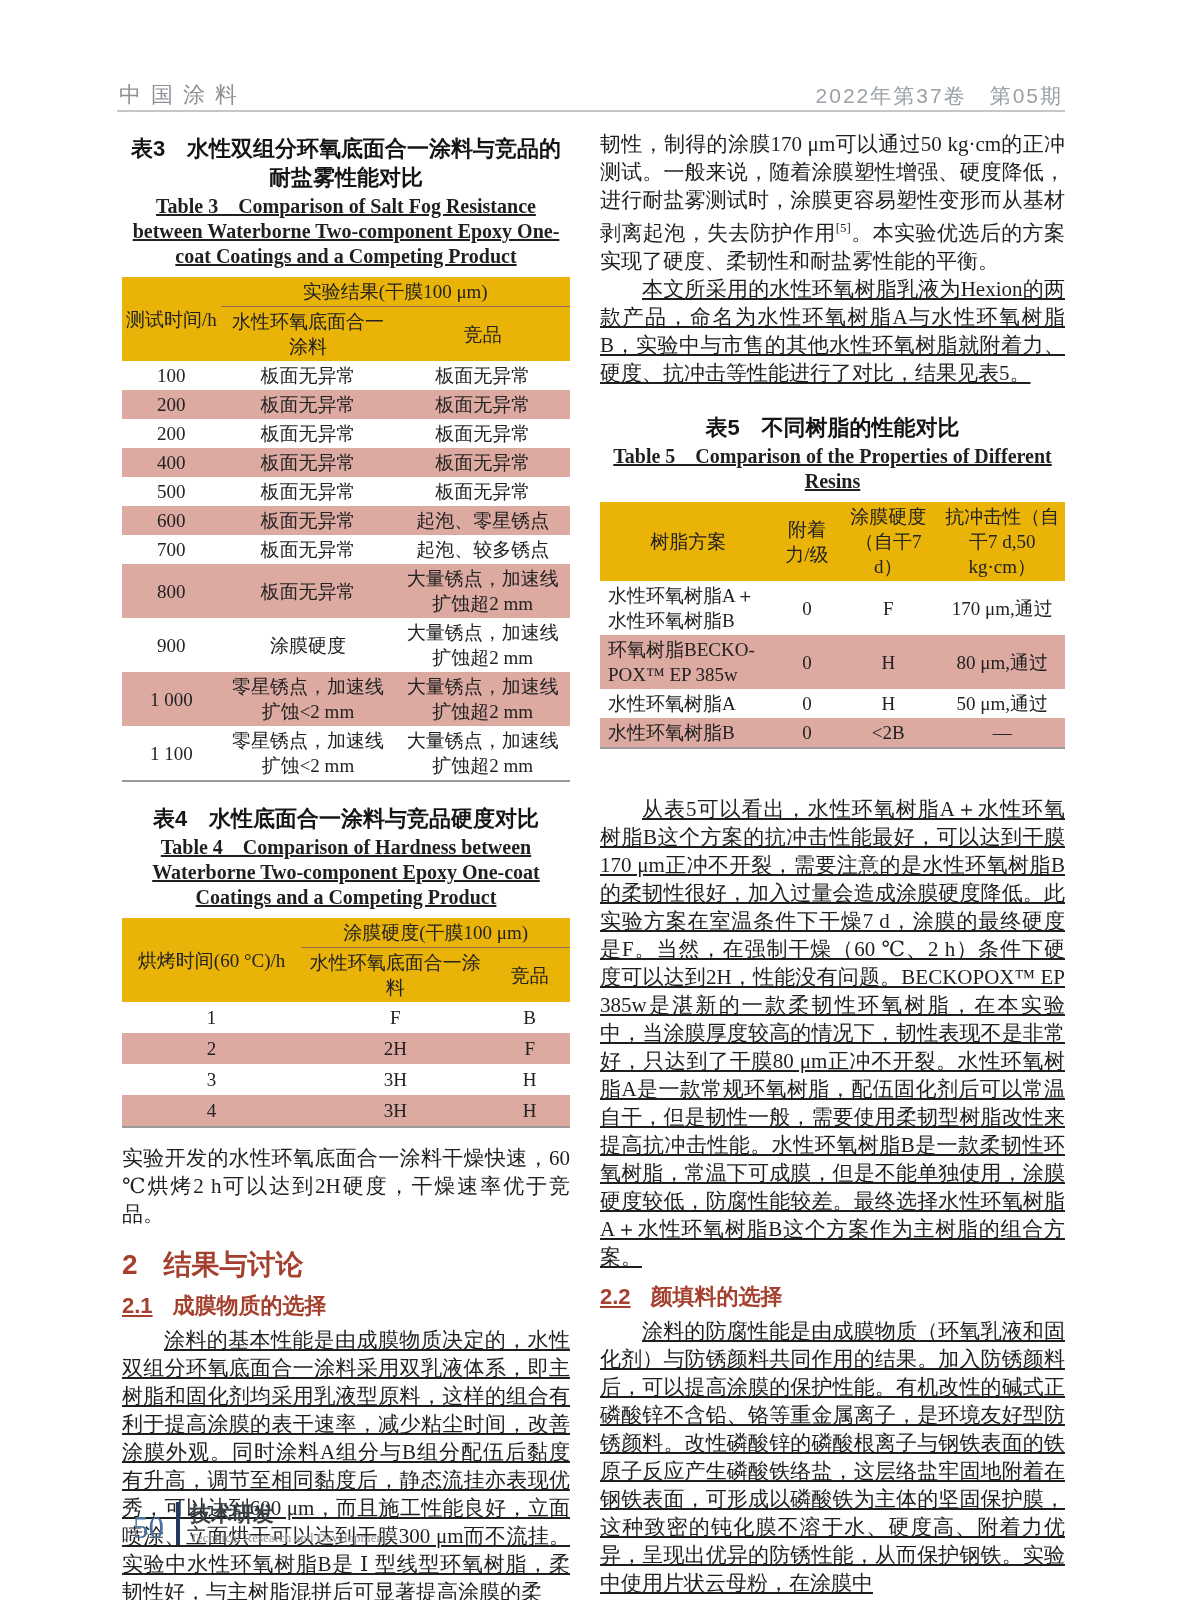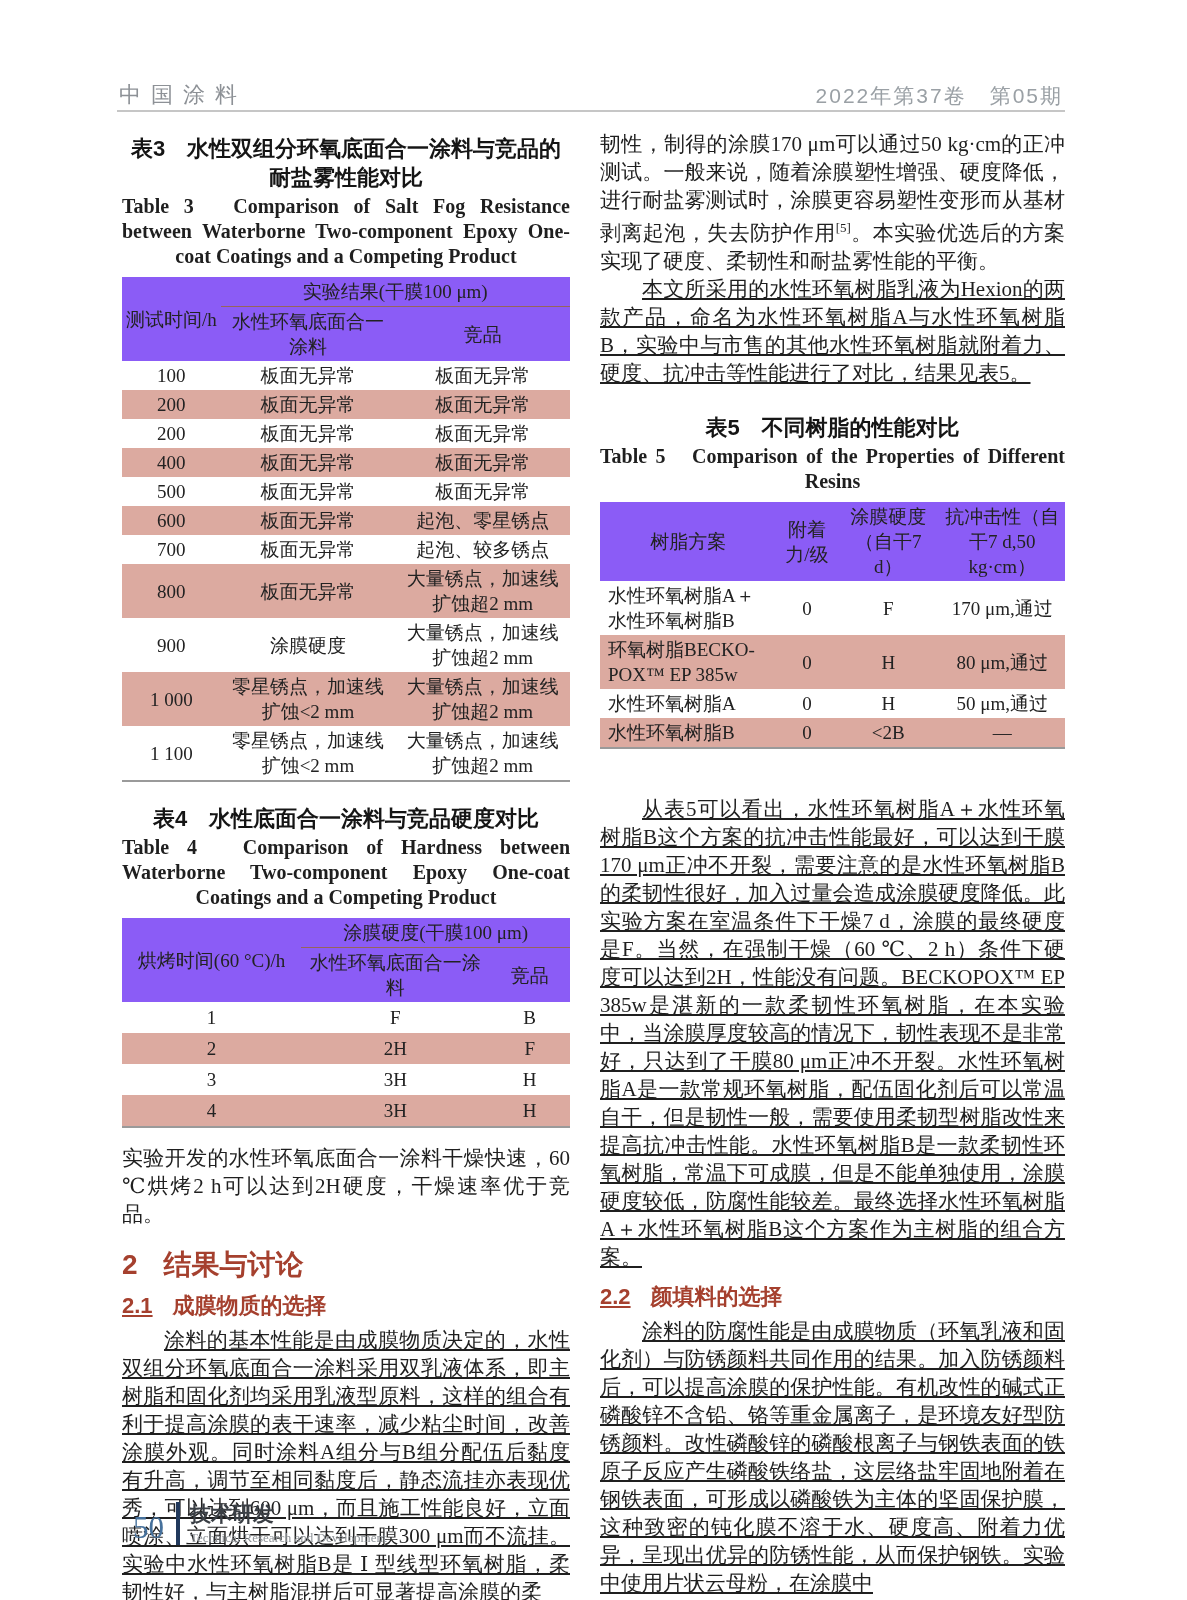--- a/index.html
+++ b/index.html
@@ -17,27 +17,27 @@
   
   .col{position:absolute;text-align:justify;}
   .col-left{left:122px;top:134px;width:448px;}
   .col-right{left:600px;top:130px;width:465px;}
   p{margin:0;font-size:21px;line-height:28px;text-align:justify;}
   .indent{text-indent:2em;text-decoration:underline;}
   sup{font-size:13px;}
   
   .tbl-title-zh{font-family:"Liberation Sans","DejaVu Sans",sans-serif;font-weight:bold;
     font-size:22px;line-height:29px;text-align:center;color:#151515;text-align-last:center;}
-  .tbl-title-en{font-weight:bold;font-size:20px;line-height:25px;
-    text-align-last:center;margin:2px 0 8px 0;}
+  .tbl-title-en{font-weight:bold;font-size:20px;line-height:25px;text-align:center;
+    text-align-last:center;margin:2px 0 8px 0;text-decoration:underline;}
   
   table{border-collapse:collapse;width:100%;border-bottom:2px solid #9a9a9a;table-layout:fixed;}
   th,td{font-weight:normal;text-align:center;vertical-align:middle;
     padding:2px 3px;font-size:19px;line-height:25px;color:#222;}
-  thead th{background:#8b5cf6;}
+  thead th{background:#eab308;}
   tbody tr:nth-child(even) td{background:#dcaaa0;}
   .rule-under{border-bottom:1px solid #96655c;}
   .t5 td:first-child{text-align:left;padding-left:8px;}
   .t4 tbody td{line-height:27px;}
   
   .sec1{font-family:"Liberation Sans","DejaVu Sans",sans-serif;font-weight:bold;color:#a5402e;
     font-size:28px;line-height:34px;margin:20px 0 10px 0;text-align:left;}
   .sec1 .num{margin-right:26px;}
   .sec2{font-family:"Liberation Sans","DejaVu Sans",sans-serif;font-weight:bold;color:#a5402e;
     font-size:22px;line-height:27px;margin:8px 0 7px 0;text-align:left;}

